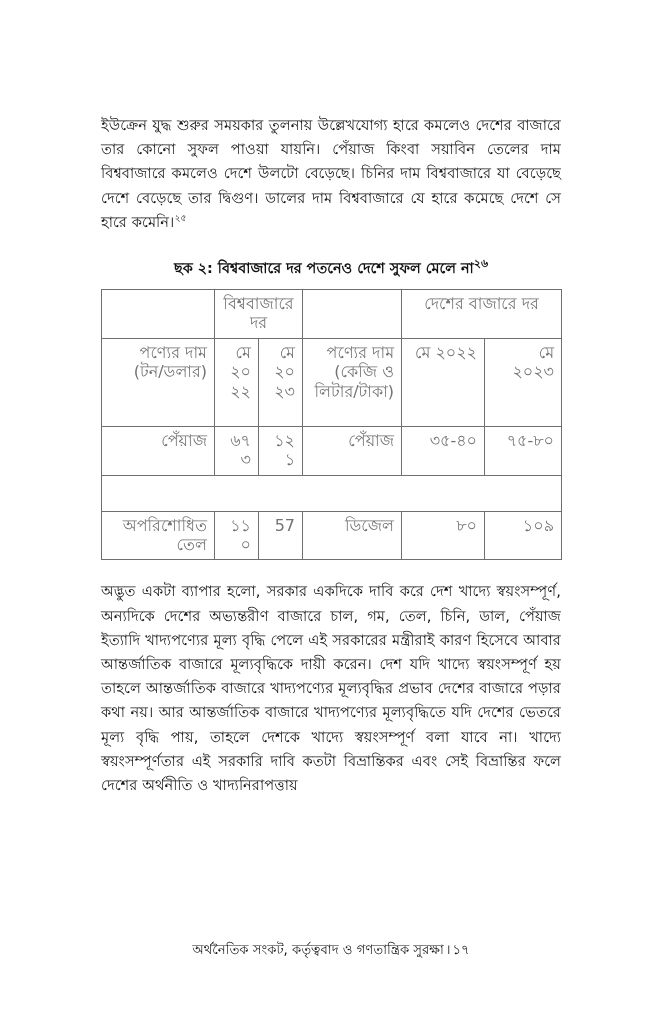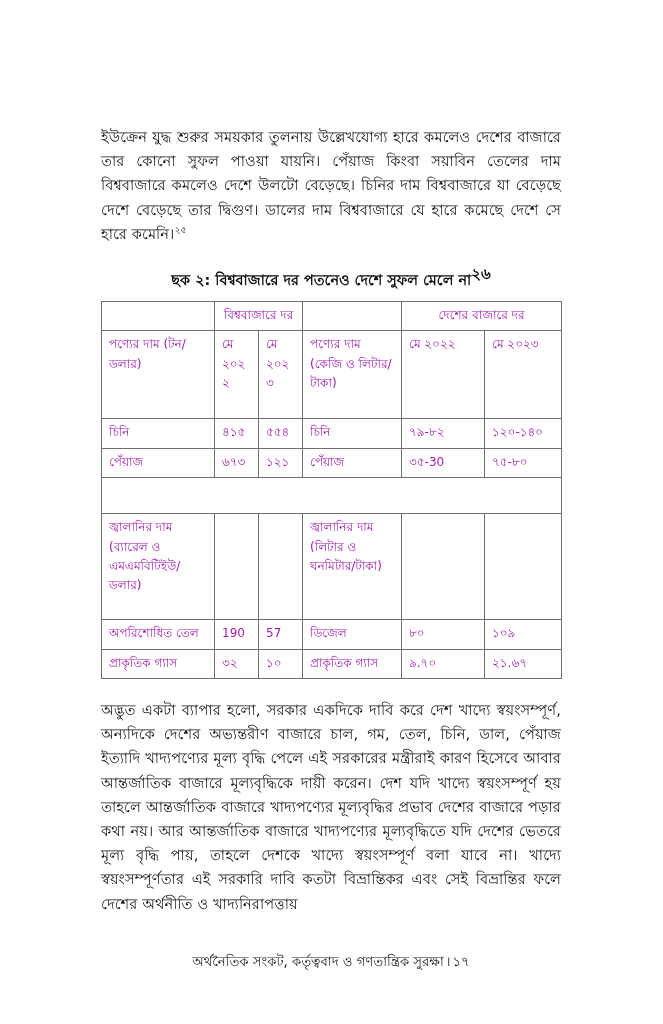--- a/index.html
+++ b/index.html
@@ -12,21 +12,21 @@
     width: 663px;
     height: 1024px;
     overflow: hidden;
     font-family: "DejaVu Sans", "Liberation Sans", sans-serif;
     color: #111111;
     position: relative;
   }
 
   .page {
     position: absolute;
-    left: 0; top: 12px;
+    left: 0; top: 0;
     width: 663px;
     height: 752px;
     box-sizing: border-box;
   }
 
   .content {
     position: absolute;
     left: 101px;
     top: 113px;
     width: 460px;
@@ -53,40 +53,40 @@
   
   .table-caption {
     margin: 24px 0 11px 0;
     text-align: center;
     font-size: 14.4px;
     font-weight: 700;
     color: #111111;
     line-height: 20px;
   }
   .table-caption .footnote {
-    font-size: 15px;
+    font-size: 11px;
     vertical-align: super;
     font-weight: 700;
     line-height: 0;
   }
 
   
   table.price-table {
     border-collapse: collapse;
     width: 460px;
     table-layout: fixed;
-    font-size: 12px;
-    color: #a21caf;
+    font-size: 16px;
+    color: #737373;
   }
   table.price-table td,
   table.price-table th {
     border: 1px solid #6f6f6f;
     padding: 4px 7px 5px 7px;
     vertical-align: top;
-    text-align: left;
+    text-align: right;
     font-weight: 400;
     line-height: 19.4px;
     word-break: break-word;
   }
   table.price-table th.grouphead {
     text-align: center;
     font-weight: 400;
   }
   td.blank, th.blank { border: 1px solid #6f6f6f; }
 
@@ -151,70 +151,46 @@
         <tr class="colhead">
           <td>পণ্যের দাম (টন/ডলার)</td>
           <td>মে ২০২২</td>
           <td>মে ২০২৩</td>
           <td>পণ্যের দাম (কেজি ও লিটার/টাকা)</td>
           <td>মে ২০২২</td>
           <td>মে ২০২৩</td>
         </tr>
 
 
-        <tr>
-          <td>চিনি</td>
-          <td>৪১৫</td>
-          <td>৫৫৪</td>
-          <td>চিনি</td>
-          <td>৭৯-৮২</td>
-          <td>১২০-১৪০</td>
-        </tr>
 
 
 
         <tr>
           <td>পেঁয়াজ</td>
           <td>৬৭৩</td>
           <td>১২১</td>
           <td>পেঁয়াজ</td>
-          <td>৩৫-30</td>
+          <td>৩৫-৪০</td>
           <td>৭৫-৮০</td>
         </tr>
 
         <tr class="spacer">
           <td colspan="6"></td>
         </tr>
 
-        <tr class="subhead">
-          <td>জ্বালানির দাম (ব্যারেল ও এমএমবিটিইউ/ডলার)</td>
-          <td></td>
-          <td></td>
-          <td>জ্বালানির দাম (লিটার ও ঘনমিটার/টাকা)</td>
-          <td></td>
-          <td></td>
-        </tr>
 
         <tr>
           <td>অপরিশোধিত তেল</td>
-          <td>190</td>
+          <td>১১০</td>
           <td>57</td>
           <td>ডিজেল</td>
           <td>৮০</td>
           <td>১০৯</td>
         </tr>
 
-        <tr>
-          <td>প্রাকৃতিক গ্যাস</td>
-          <td>৩২</td>
-          <td>১০</td>
-          <td>প্রাকৃতিক গ্যাস</td>
-          <td>৯.৭০</td>
-          <td>২১.৬৭</td>
-        </tr>
       </tbody>
     </table>
 
     <p class="para bottom">অদ্ভুত একটা ব্যাপার হলো, সরকার একদিকে দাবি করে দেশ খাদ্যে স্বয়ংসম্পূর্ণ, অন্যদিকে দেশের অভ্যন্তরীণ বাজারে চাল, গম, তেল, চিনি, ডাল, পেঁয়াজ ইত্যাদি খাদ্যপণ্যের মূল্য বৃদ্ধি পেলে এই সরকারের মন্ত্রীরাই কারণ হিসেবে আবার আন্তর্জাতিক বাজারে মূল্যবৃদ্ধিকে দায়ী করেন। দেশ যদি খাদ্যে স্বয়ংসম্পূর্ণ হয় তাহলে আন্তর্জাতিক বাজারে খাদ্যপণ্যের মূল্যবৃদ্ধির প্রভাব দেশের বাজারে পড়ার কথা নয়। আর আন্তর্জাতিক বাজারে খাদ্যপণ্যের মূল্যবৃদ্ধিতে যদি দেশের ভেতরে মূল্য বৃদ্ধি পায়, তাহলে দেশকে খাদ্যে স্বয়ংসম্পূর্ণ বলা যাবে না। খাদ্যে স্বয়ংসম্পূর্ণতার এই সরকারি দাবি কতটা বিভ্রান্তিকর এবং সেই বিভ্রান্তির ফলে দেশের অর্থনীতি ও খাদ্যনিরাপত্তায়</p>
 
   </div>
 
   <div class="footer">
     <span>অর্থনৈতিক সংকট, কর্তৃত্ববাদ ও গণতান্ত্রিক সুরক্ষা</span><span class="sep">।</span><span class="pageno">১৭</span>
   </div>

